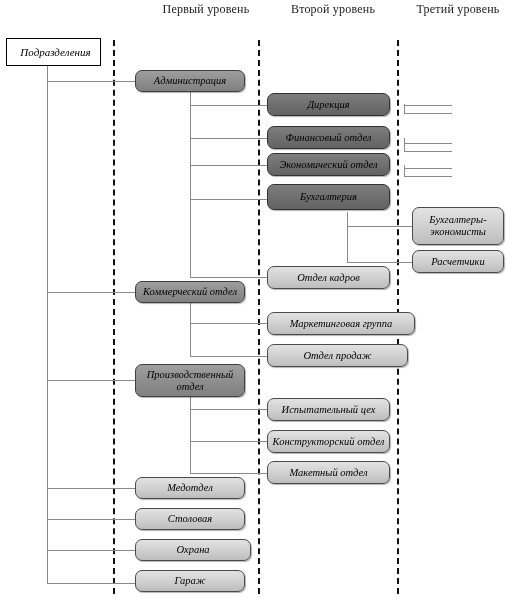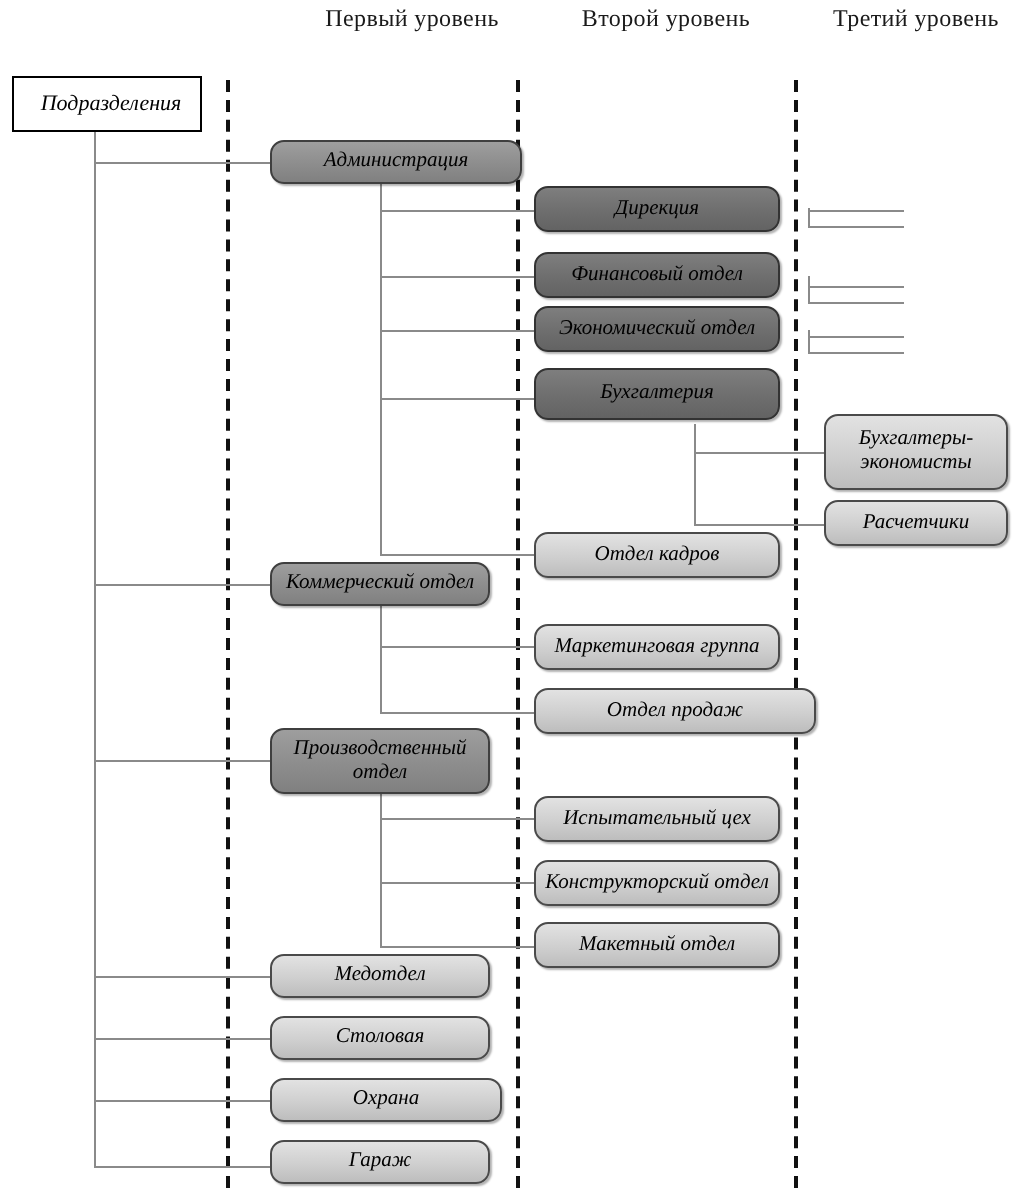--- a/index.html
+++ b/index.html
@@ -142,21 +142,21 @@
   <div class="ln-h" style="left:404px;top:151px;width:48px;"></div>
 
   <div class="ln-v" style="left:404px;top:165px;height:12px;"></div>
   <div class="ln-h" style="left:404px;top:168px;width:48px;"></div>
   <div class="ln-h" style="left:404px;top:176px;width:48px;"></div>
 
   <div class="node root" style="left:6px;top:38px;width:95px;height:28px;">
     <span class="txt">Подразделения</span>
   </div>
 
-  <div class="node lvl1" style="left:135px;top:70px;width:126px;height:22px;">
+  <div class="node lvl1" style="left:135px;top:70px;width:110px;height:22px;">
     <span class="txt">Администрация</span>
   </div>
   <div class="node lvl1" style="left:135px;top:281px;width:110px;height:22px;">
     <span class="txt">Коммерческий отдел</span>
   </div>
   <div class="node lvl1" style="left:135px;top:364px;width:110px;height:33px;">
     <span class="txt">Производственный отдел</span>
   </div>
   <div class="node light" style="left:135px;top:477px;width:110px;height:22px;">
     <span class="txt">Медотдел</span>
@@ -179,21 +179,21 @@
   </div>
   <div class="node lvl2dark" style="left:267px;top:153px;width:123px;height:23px;">
     <span class="txt">Экономический отдел</span>
   </div>
   <div class="node lvl2dark" style="left:267px;top:184px;width:123px;height:26px;">
     <span class="txt">Бухгалтерия</span>
   </div>
   <div class="node light" style="left:267px;top:266px;width:123px;height:23px;">
     <span class="txt">Отдел кадров</span>
   </div>
-  <div class="node light" style="left:267px;top:312px;width:123px;height:23px;">
+  <div class="node light" style="left:267px;top:312px;width:148px;height:23px;">
     <span class="txt">Маркетинговая группа</span>
   </div>
   <div class="node light" style="left:267px;top:344px;width:141px;height:23px;">
     <span class="txt">Отдел продаж</span>
   </div>
   <div class="node light" style="left:267px;top:398px;width:123px;height:23px;">
     <span class="txt">Испытательный цех</span>
   </div>
   <div class="node light" style="left:267px;top:461px;width:123px;height:23px;">
     <span class="txt">Макетный отдел</span>

